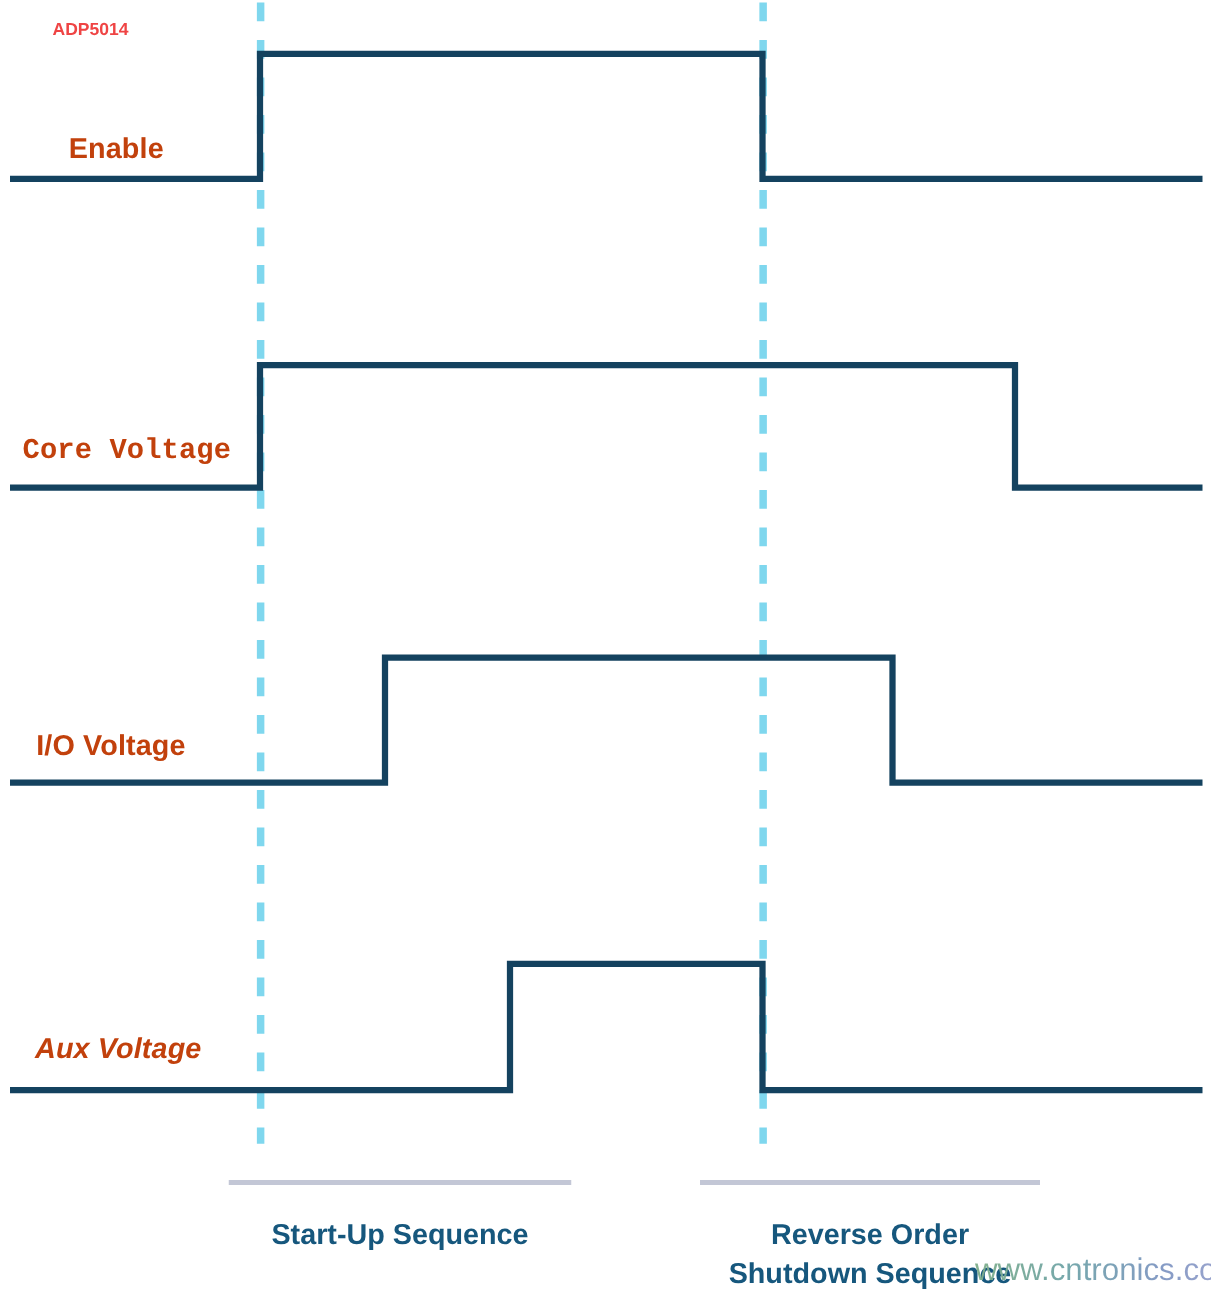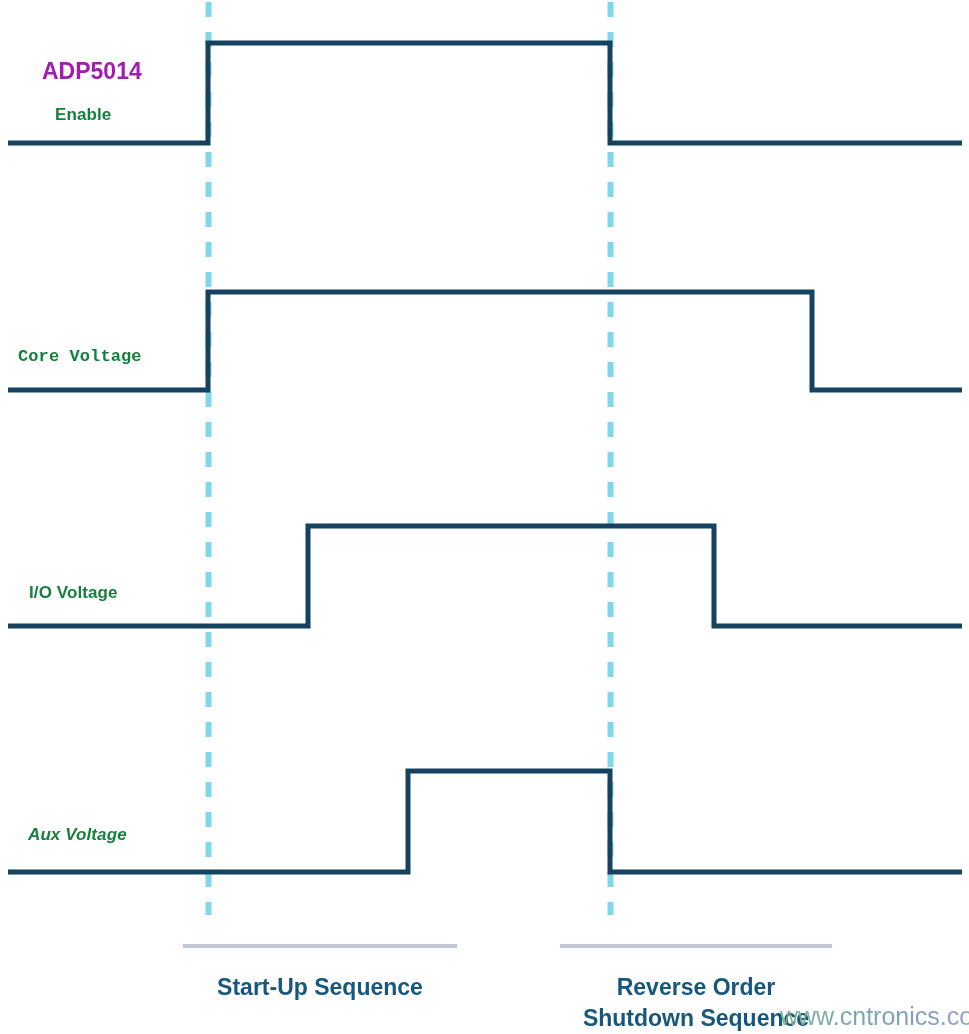--- a/index.html
+++ b/index.html
@@ -17,33 +17,32 @@
     background: #ffffff;
     overflow: hidden;
   }
   #diagram svg {
     position: absolute;
     top: 0;
     left: 0;
   }
   .wf-label {
     position: absolute;
-    color: #15803d;
+    color: #c2410c;
     font-weight: bold;
-    font-size: 17px;
+    font-size: 23px;
     letter-spacing: 0.1px;
     white-space: nowrap;
   }
   .part-label {
     position: absolute;
-    color: #a21caf;
+    color: #ef4444;
     font-weight: bold;
-    font-size: 23px;
+    font-size: 14px;
     white-space: nowrap;
-    margin-top: 43px;
   }
   .seq-label {
     position: absolute;
     color: #16577d;
     font-weight: bold;
     font-size: 23px;
     text-align: center;
     line-height: 31px;
     white-space: pre;
   }

